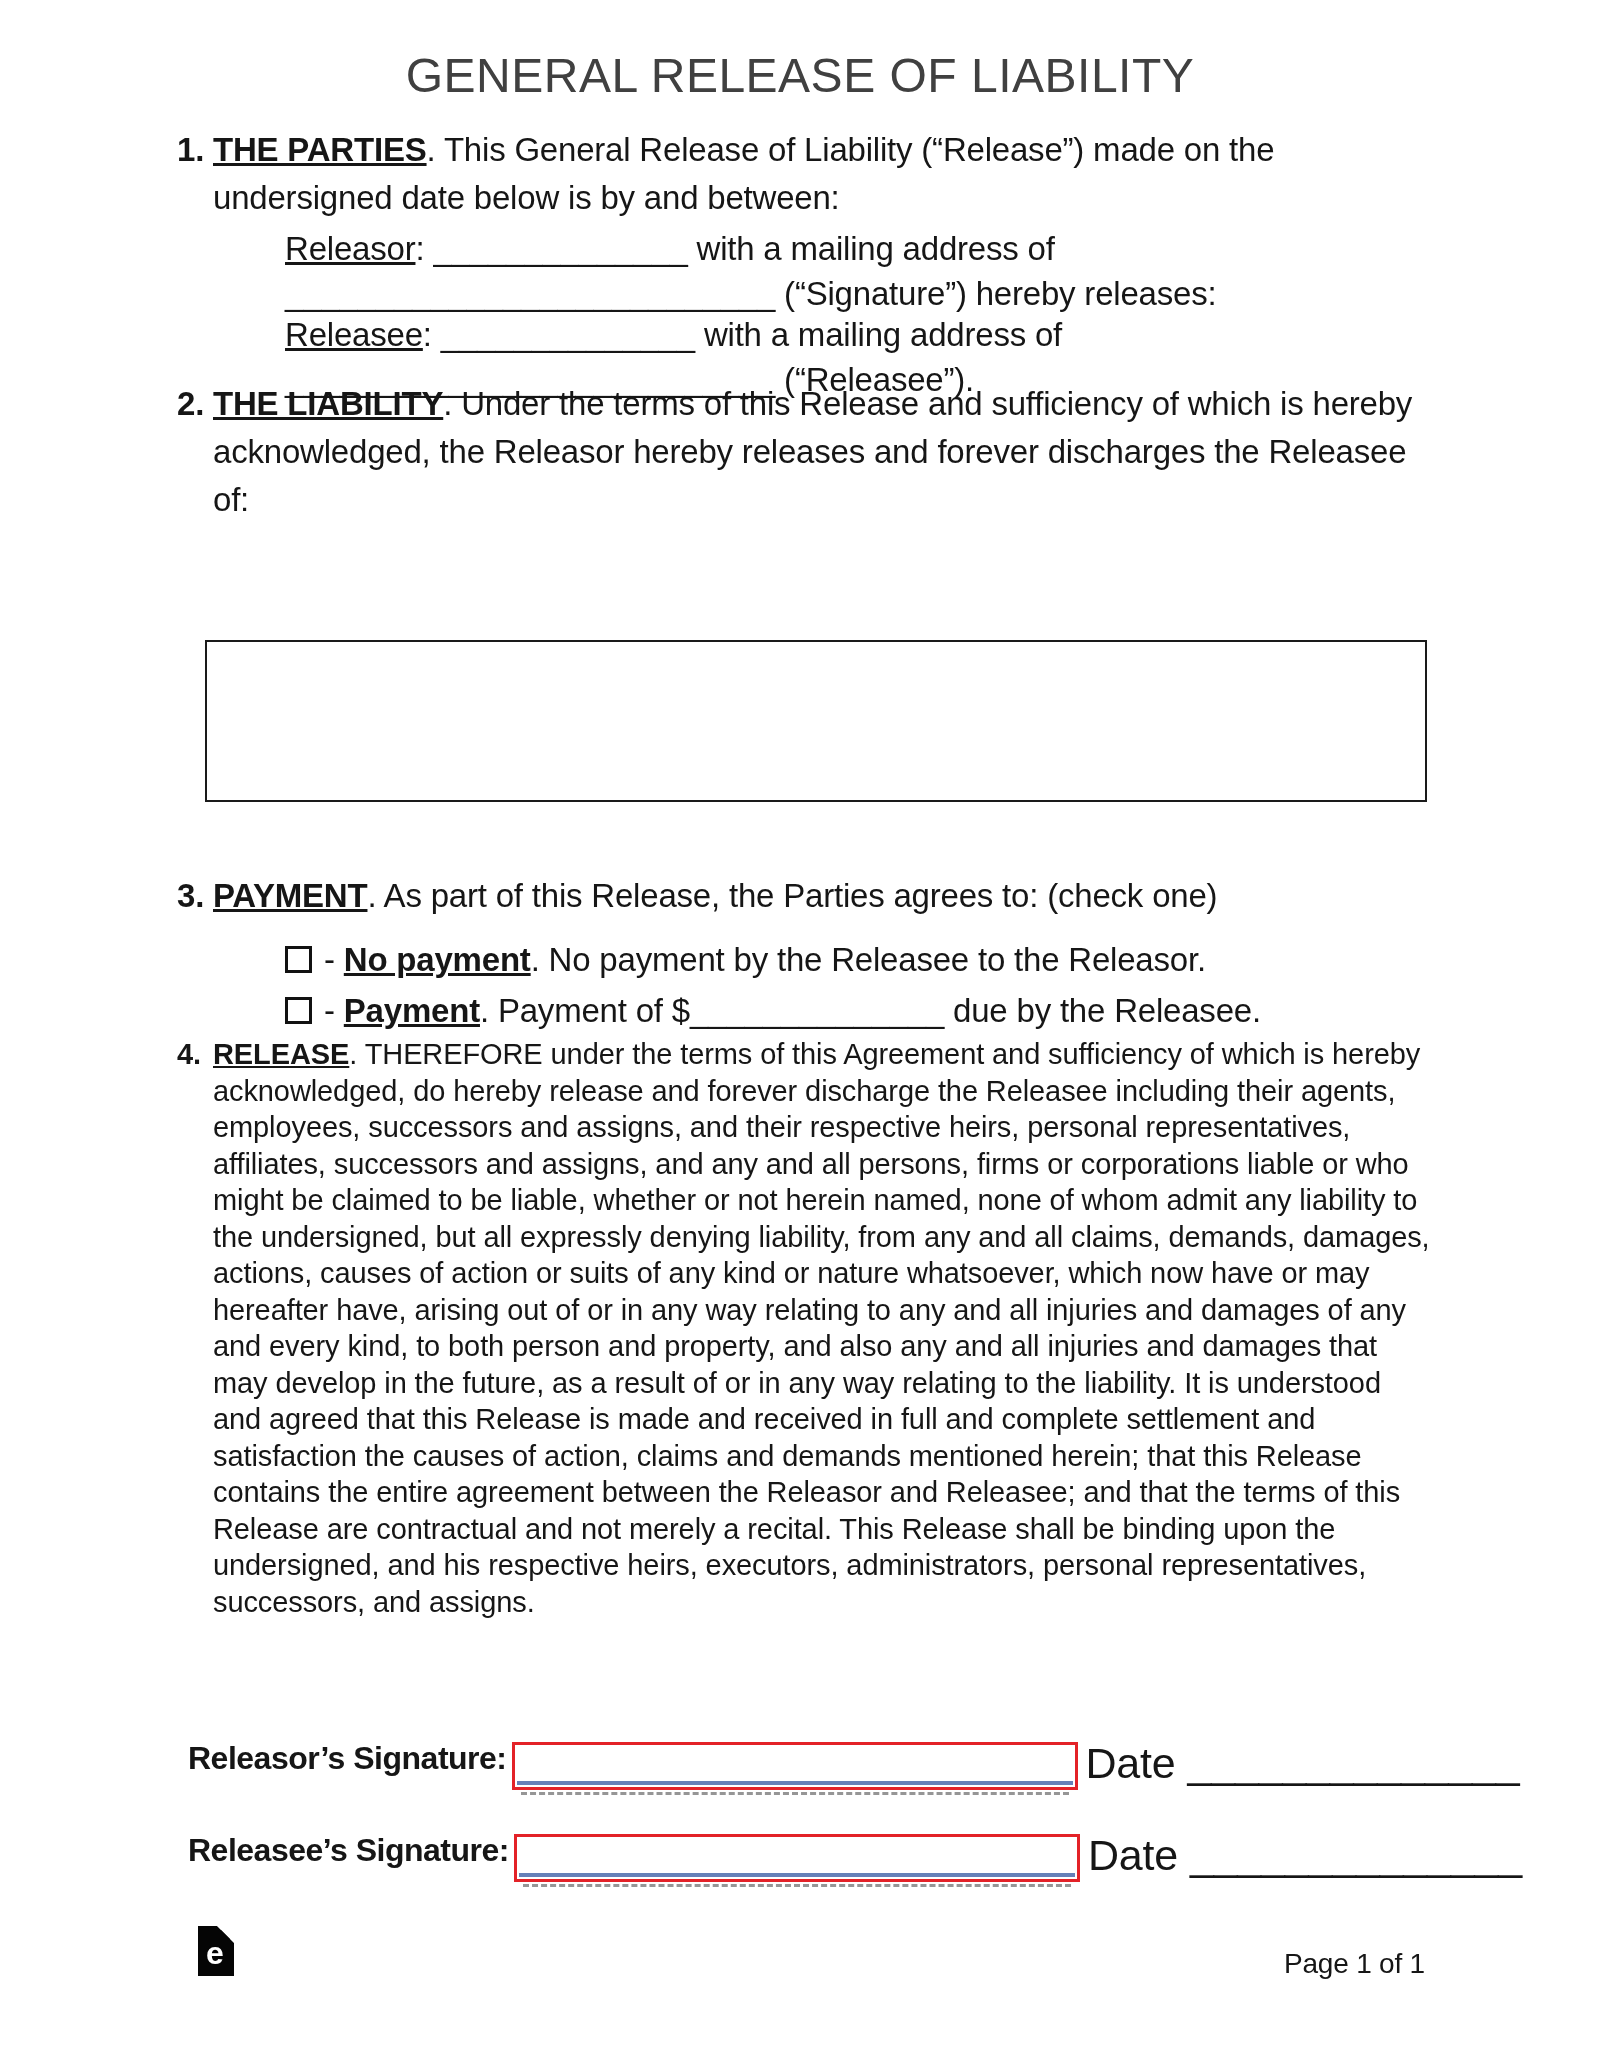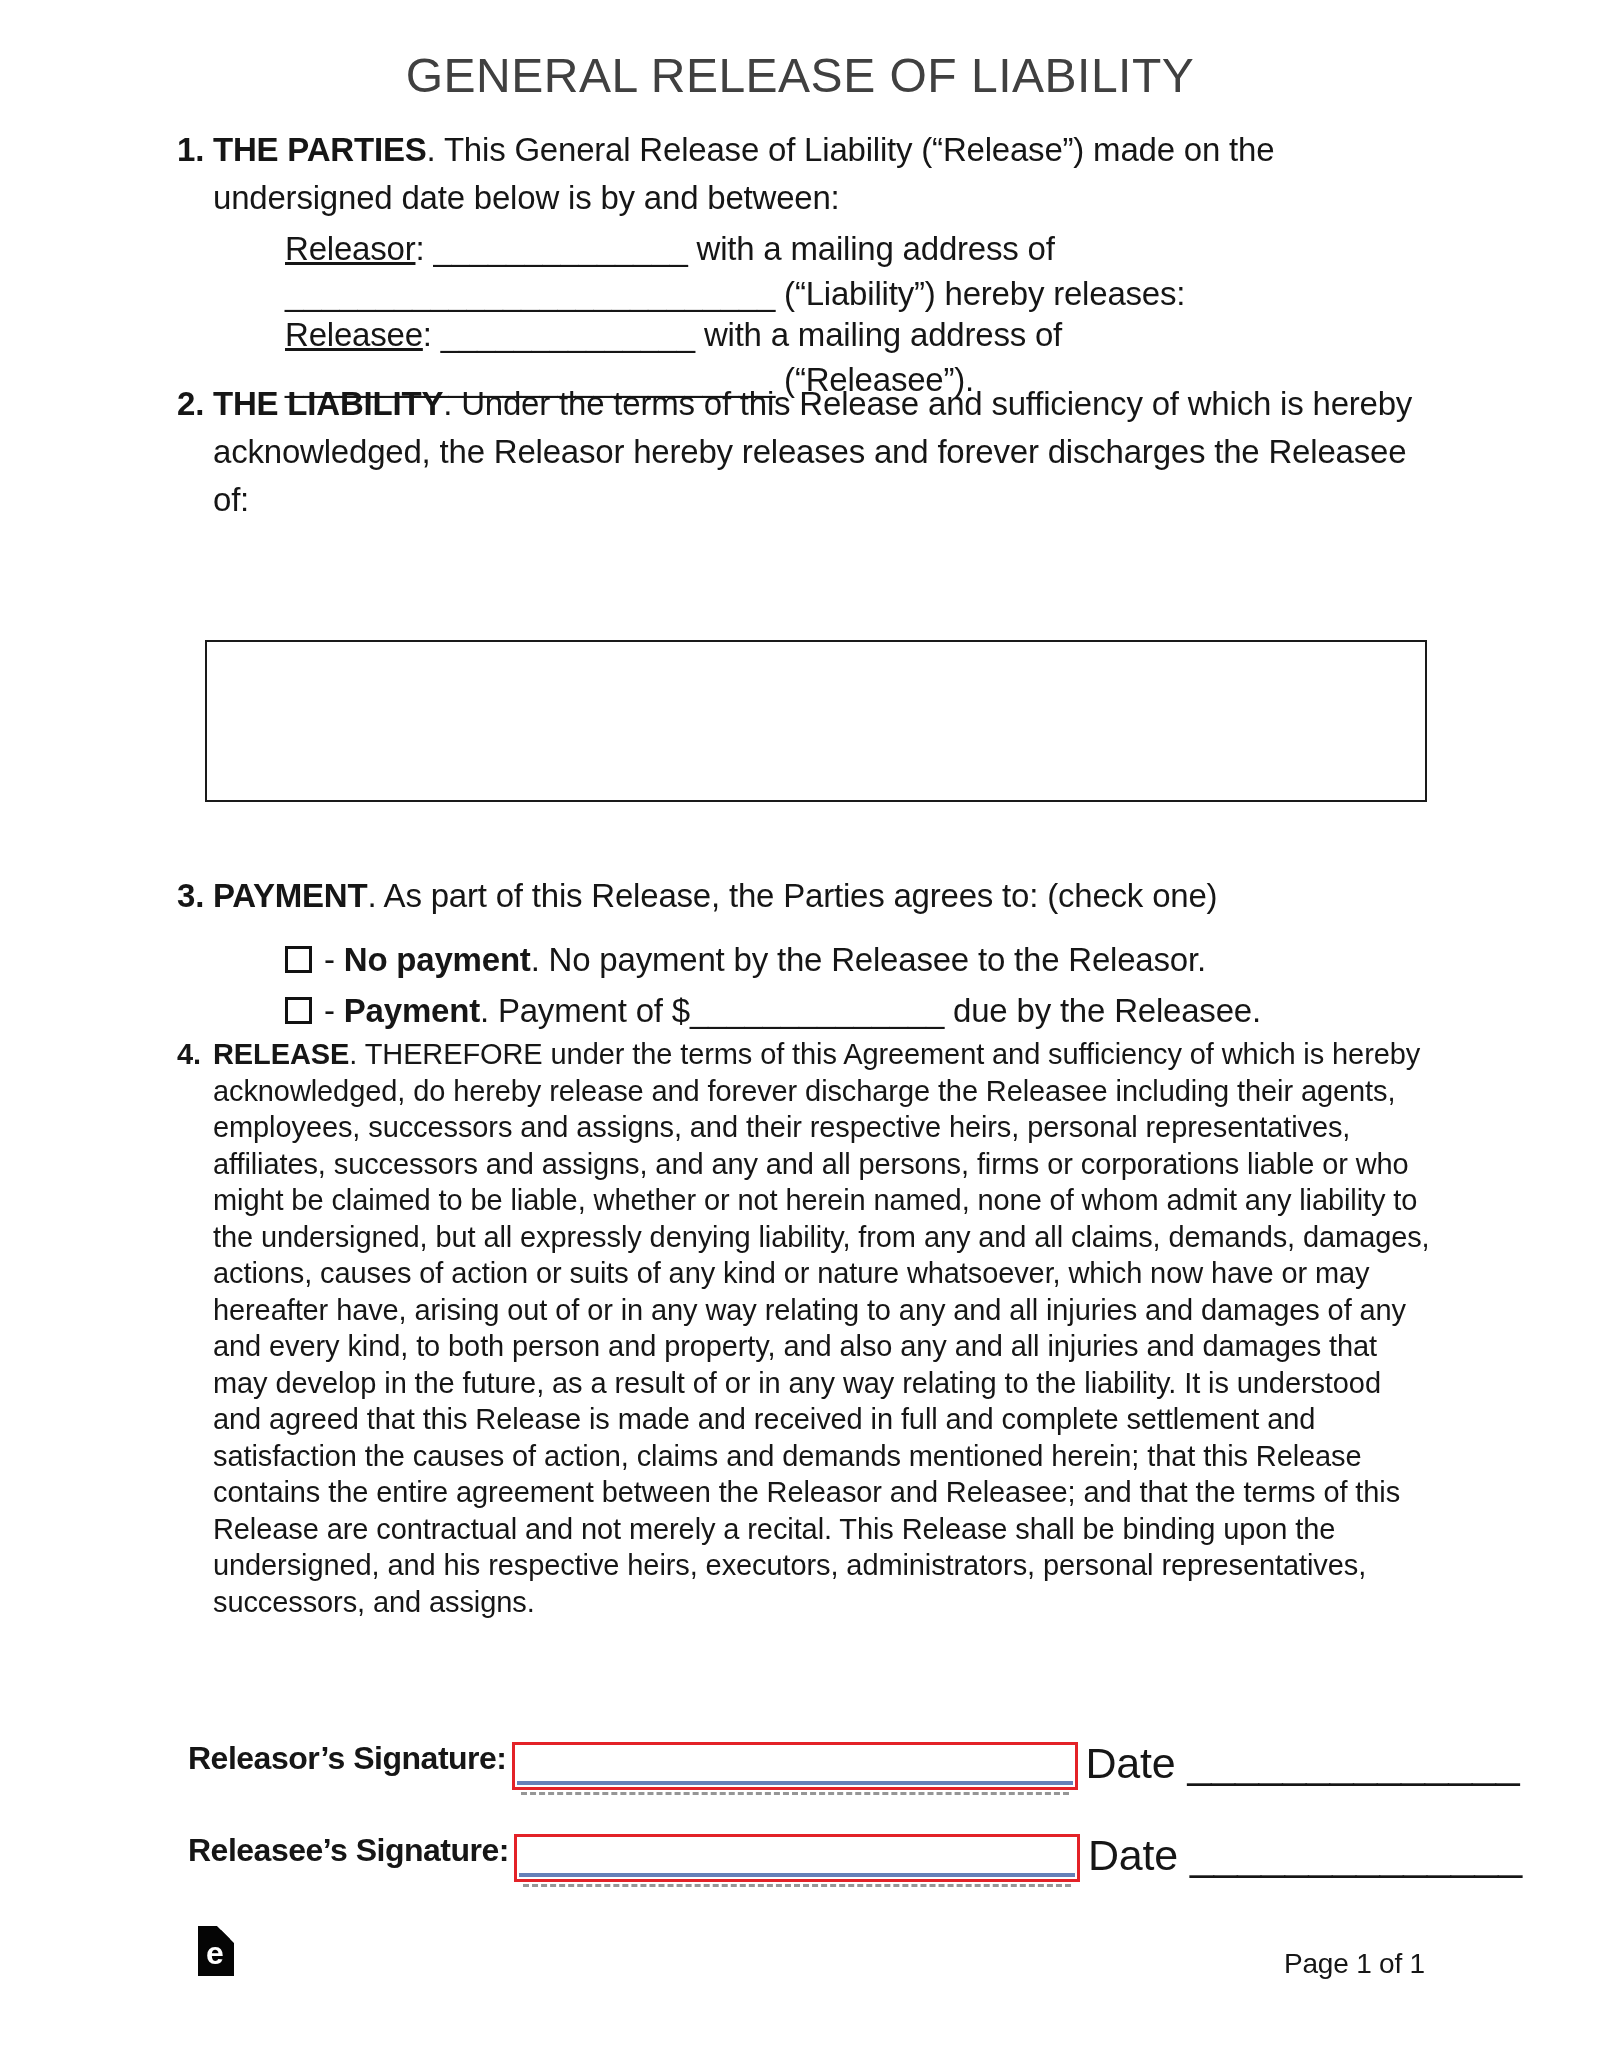--- a/index.html
+++ b/index.html
@@ -5,21 +5,21 @@
   html,body{margin:0;padding:0;}
   body{
     width:1600px;height:2070px;background:#ffffff;position:relative;
     font-family:"Liberation Sans", sans-serif;color:#161616;
     font-size:33px;letter-spacing:-0.2px;
   }
   .abs{position:absolute;}
   #title{top:48px;left:0;width:100%;text-align:center;font-size:48px;font-weight:normal;letter-spacing:0.5px;color:#404040;}
   .sec{line-height:48px;}
   .sec .num{position:absolute;left:-36px;font-weight:bold;}
-  .b{font-weight:bold;}
+  .b{font-weight:bold;text-decoration:underline;}
   .u{text-decoration:underline;}
   #sec1{top:126px;left:213px;width:1217px;}
   .party{left:285px;width:1145px;line-height:45px;margin-top:16px;}
   #party-releasor{top:210px;}
   #party-releasee{top:296px;}
   #sec2{top:380px;left:213px;width:1220px;}
   #liability-box{top:640px;left:205px;width:1218px;height:158px;border:2px solid #1a1a1a;background:#ffffff;}
   #sec3{top:872px;left:213px;width:1220px;}
   #options{top:938px;left:285px;width:1145px;}
   .opt{line-height:44px;margin-bottom:7px;white-space:nowrap;}
@@ -43,21 +43,21 @@
 
 <div id="title" class="abs">GENERAL RELEASE OF LIABILITY</div>
 
 <div id="sec1" class="abs sec">
   <span class="num">1.</span>
   <span class="b">THE PARTIES</span><span>. This General Release of Liability (“Release”) made on the undersigned date below is by and between:</span>
 </div>
 
 <div id="party-releasor" class="abs party">
   <div><span class="u">Releasor</span><span>: ______________ with a mailing address of</span></div>
-  <div>___________________________ (“Liability”) hereby releases:</div>
+  <div>___________________________ (“Signature”) hereby releases:</div>
 </div>
 
 <div id="party-releasee" class="abs party">
   <div><span class="u">Releasee</span><span>: ______________ with a mailing address of</span></div>
   <div>___________________________ (“Releasee”).</div>
 </div>
 
 <div id="sec2" class="abs sec">
   <span class="num">2.</span>
   <span class="b">THE LIABILITY</span><span>. Under the terms of this Release and sufficiency of which is hereby acknowledged, the Releasor hereby releases and forever discharges the Releasee of:</span>

